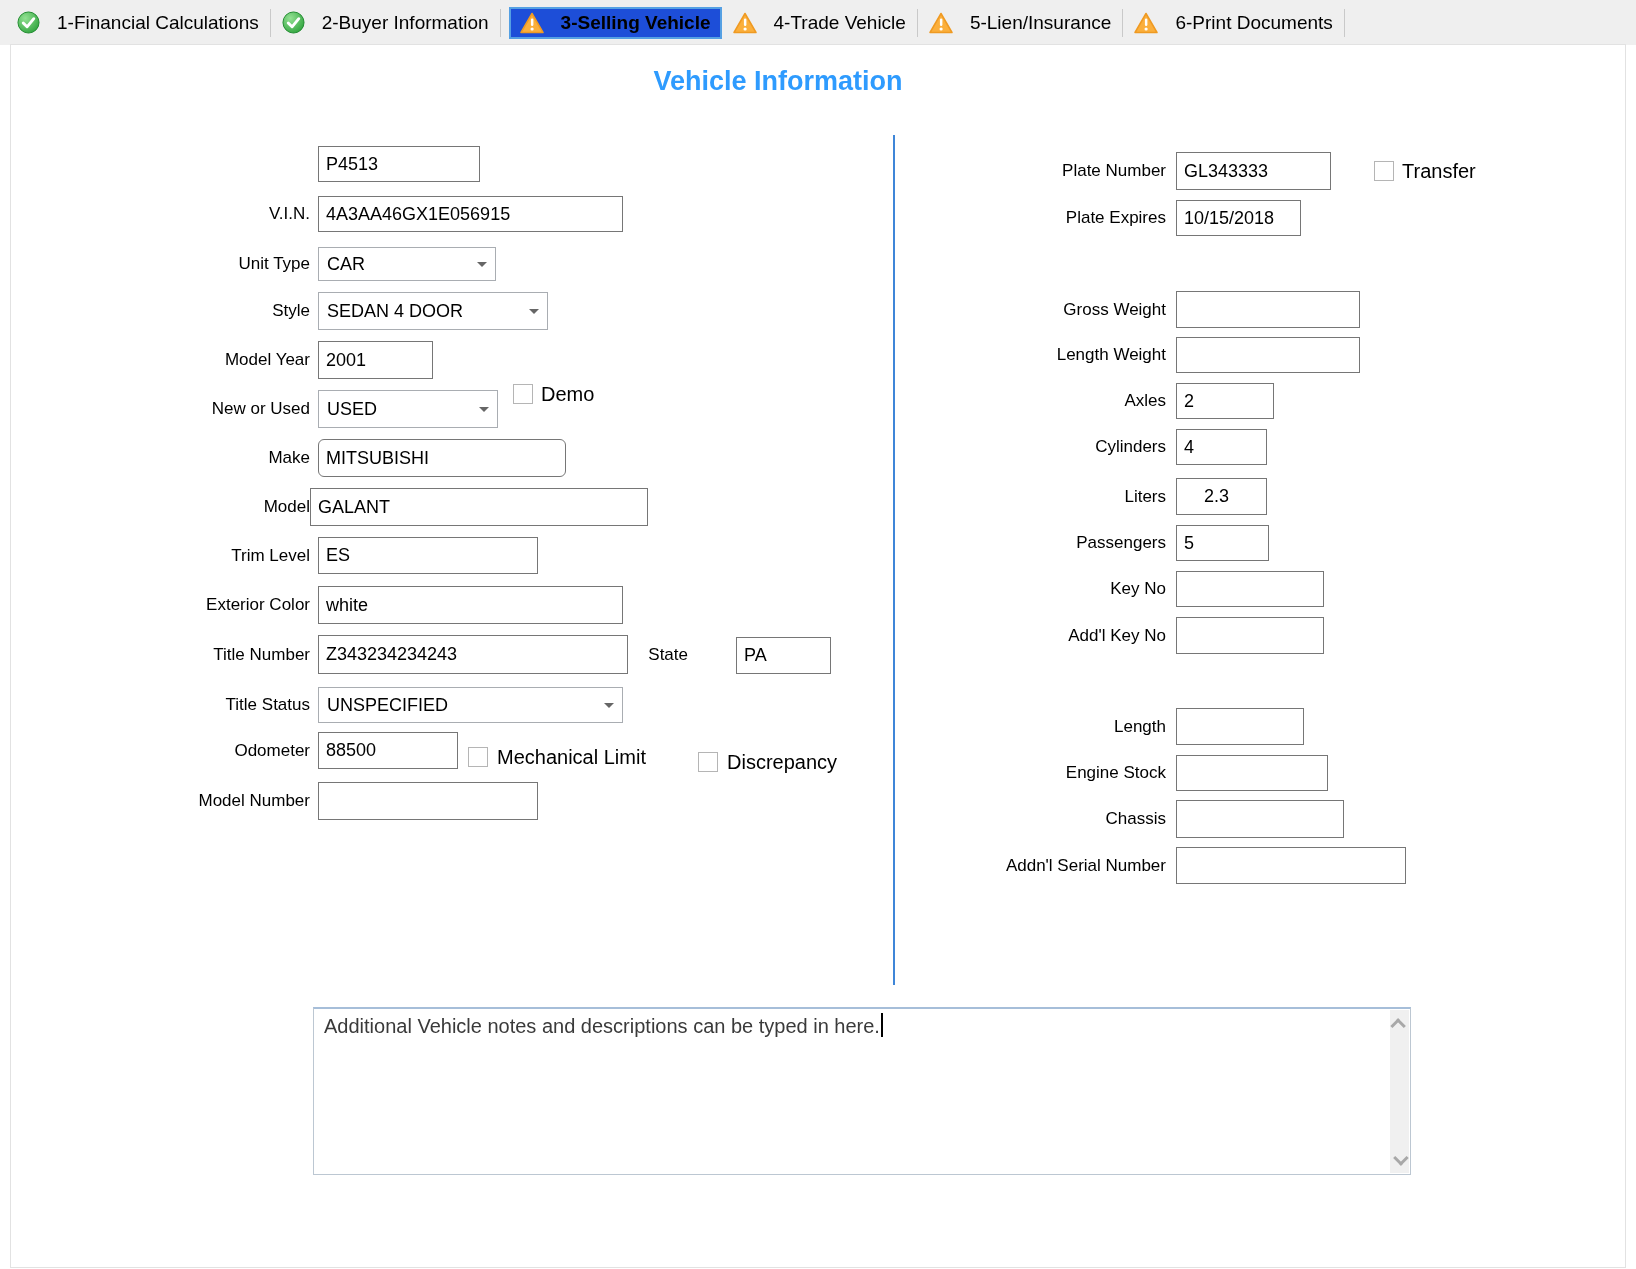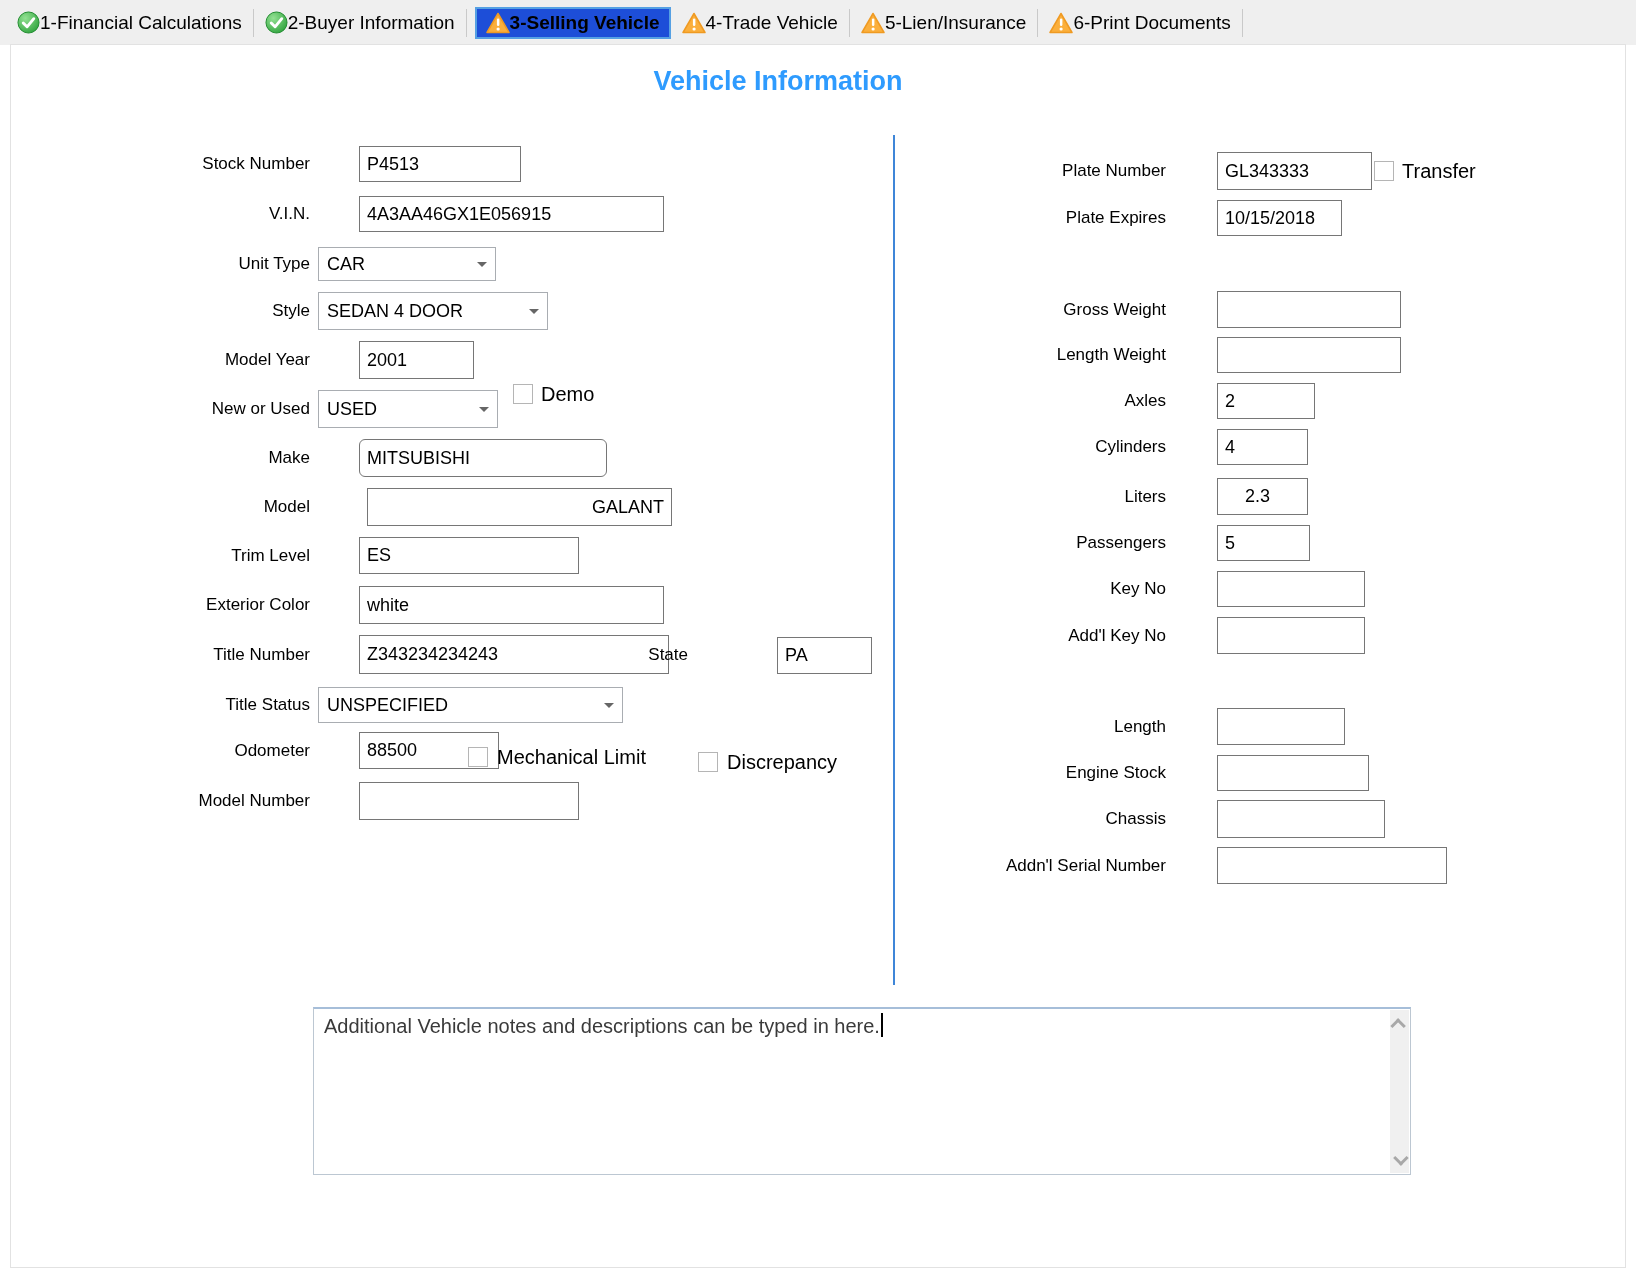--- a/index.html
+++ b/index.html
@@ -3,36 +3,36 @@
 <meta charset="utf-8">
 <style>
   html,body{margin:0;padding:0;background:#fff;}
   body{font-family:"Liberation Sans",sans-serif;}
   #app{position:relative;width:1636px;height:1269px;background:#fff;overflow:hidden;}
 
   
   .tabbar{position:absolute;left:0;top:0;width:1636px;height:45px;background:#efefef;
           display:flex;align-items:center;padding-left:10px;box-sizing:border-box;
           font-size:19px;color:#000;white-space:nowrap;}
-  .tab{display:flex;align-items:center;gap:0;padding:3px 7px;flex:none;}
+  .tab{display:flex;align-items:center;gap:17px;padding:3px 7px;flex:none;}
   .tab.active{border:2px solid #55a0e3;background:#1d4ed8;font-weight:700;padding:3px 9px;margin:0 4px;}
   .tab-sep{width:1px;height:28px;background:#c9c9c9;margin:0 4px;flex:none;}
   .tab svg{flex:none;display:block;}
 
   .panel{position:absolute;left:10px;top:44px;width:1616px;height:1224px;
          border:1px solid #e2e2e2;box-sizing:border-box;background:#fff;}
 
   .page-title{position:absolute;left:0;top:66px;width:1556px;text-align:center;
               font-size:27px;font-weight:700;color:#2e9bfe;}
 
   
   .lbl{position:absolute;display:flex;align-items:center;justify-content:flex-end;
        font-size:17px;color:#000;box-sizing:border-box;}
   .inp{position:absolute;box-sizing:border-box;border:1px solid #767676;background:#fff;
-       font-family:inherit;font-size:18px;color:#000;padding:0 7px;outline:none;margin-left:41px;}
+       font-family:inherit;font-size:18px;color:#000;padding:0 7px;outline:none;}
   .dd{position:absolute;box-sizing:border-box;border:1px solid #a9adb2;background:#fff;
       display:flex;align-items:center;font-size:18px;color:#000;padding:0 8px;}
   .dd-arrow{margin-left:auto;width:0;height:0;border-left:5px solid transparent;
             border-right:5px solid transparent;border-top:5px solid #666;}
   .cb{position:absolute;width:20px;height:20px;box-sizing:border-box;
       border:1px solid #b5b5b5;background:#fff;}
   .cb-lbl{position:absolute;font-size:20px;color:#000;height:26px;line-height:26px;}
   .vd-btn{position:absolute;box-sizing:border-box;border:1px solid #c3c3c3;background:#fff;
           display:flex;align-items:center;justify-content:center;gap:12px;
           font-family:inherit;font-size:18px;color:#000;cursor:default;}
@@ -115,21 +115,20 @@
       <span>6-Print Documents</span>
     </div>
     <div class="tab-sep"></div>
   </div>
 
   <div class="panel"></div>
 
   <div class="page-title">Vehicle Information</div>
 
 
-  <div class="lbl" style="left:0;top:146px;width:310px;height:36px">Stock Number</div>
   <input class="inp" style="left: 318px; top: 146px; width: 162px; height: 36px;" value="P4513">
 
   <div class="lbl" style="left:0;top:196px;width:310px;height:36px">V.I.N.</div>
   <input class="inp" style="left: 318px; top: 196px; width: 305px; height: 36px;" value="4A3AA46GX1E056915">
 
   <div class="lbl" style="left:0;top:247px;width:310px;height:34px">Unit Type</div>
   <div class="dd" style="left:318px;top:247px;width:178px;height:34px">
     <span>CAR</span>
     <span class="dd-arrow"></span>
   </div>
@@ -148,21 +147,21 @@
     <span>USED</span>
     <span class="dd-arrow"></span>
   </div>
   <div class="cb" style="left:513px;top:384px"></div>
   <div class="cb-lbl" style="left:541px;top:381px">Demo</div>
 
   <div class="lbl" style="left:0;top:439px;width:310px;height:38px">Make</div>
   <input class="inp" style="left: 318px; top: 439px; width: 248px; height: 38px; border-radius: 6px;" value="MITSUBISHI">
 
   <div class="lbl" style="left:0;top:488px;width:310px;height:38px">Model</div>
-  <input class="inp" style="left: 326px; top: 488px; width: 305px; height: 38px; text-align: right;" value="GALANT">
+  <input class="inp" style="left: 310px; top: 488px; width: 338px; height: 38px;" value="GALANT">
 
   <div class="lbl" style="left:0;top:537px;width:310px;height:37px">Trim Level</div>
   <input class="inp" style="left: 318px; top: 537px; width: 220px; height: 37px;" value="ES">
 
   <div class="lbl" style="left:0;top:586px;width:310px;height:38px">Exterior Color</div>
   <input class="inp" style="left: 318px; top: 586px; width: 305px; height: 38px;" value="white">
 
   <div class="lbl" style="left:0;top:635px;width:310px;height:39px">Title Number</div>
   <input class="inp" style="left: 318px; top: 635px; width: 310px; height: 39px;" value="Z343234234243">
   <div class="lbl" style="left:560px;top:635px;width:128px;height:39px">State</div>

